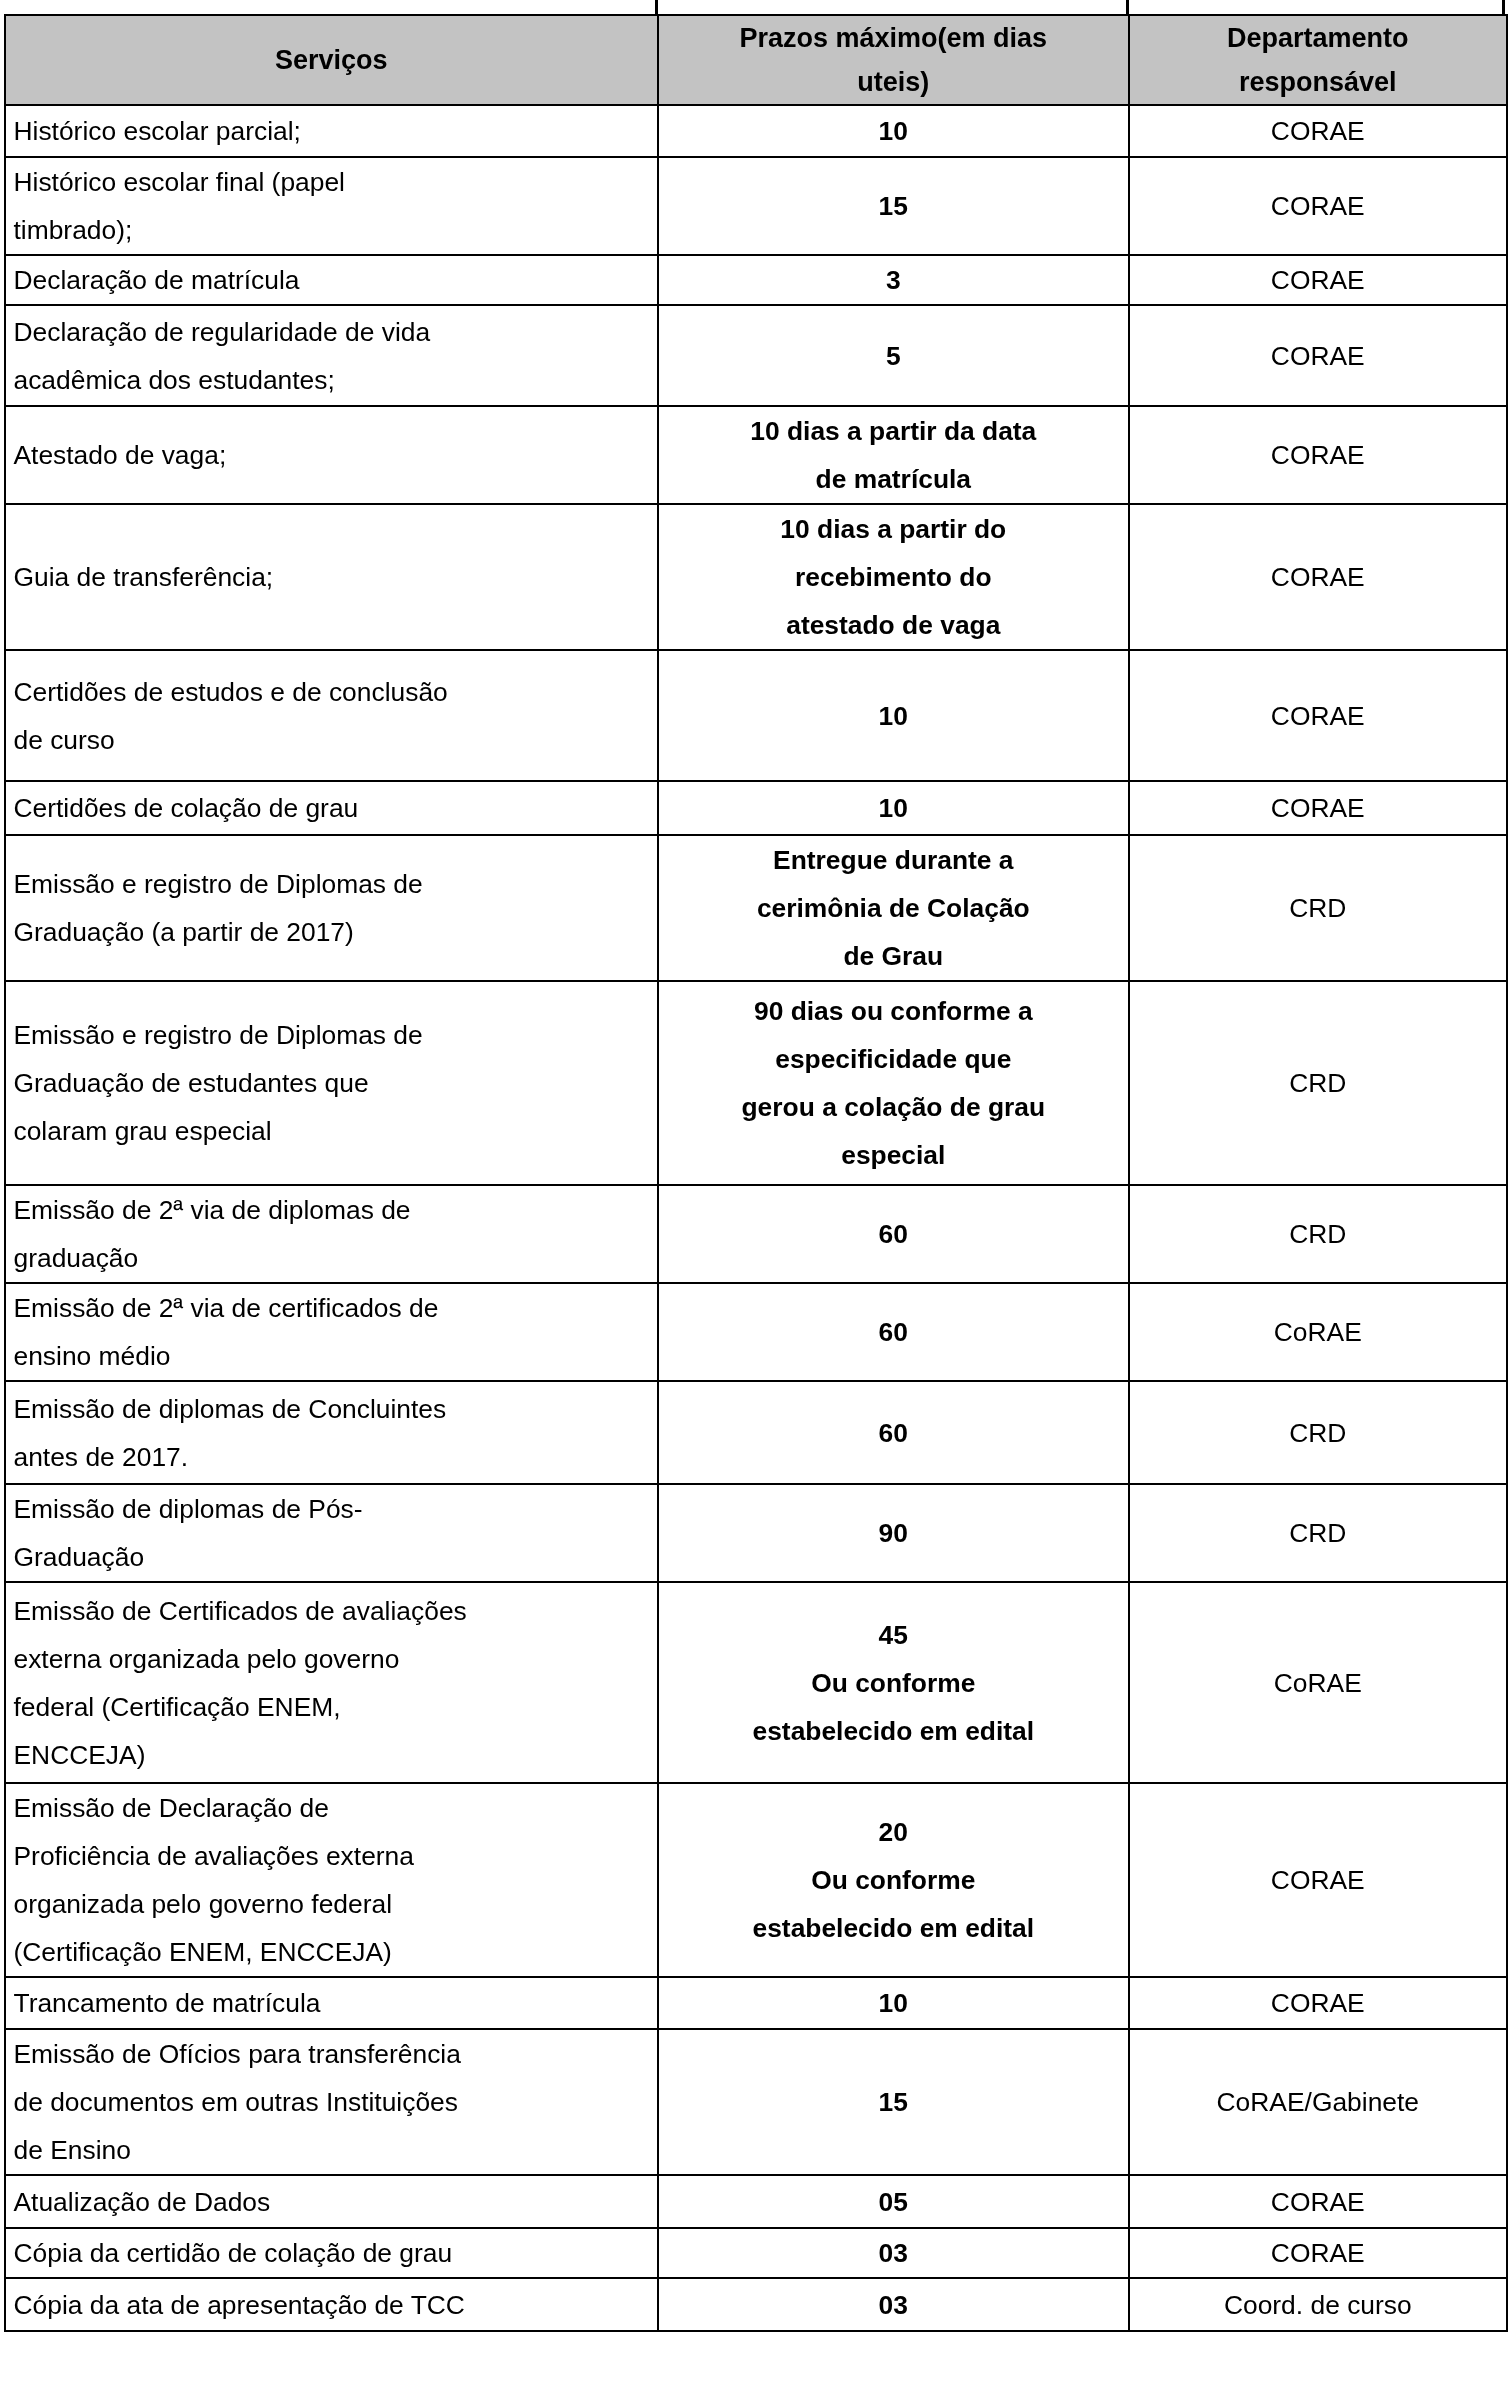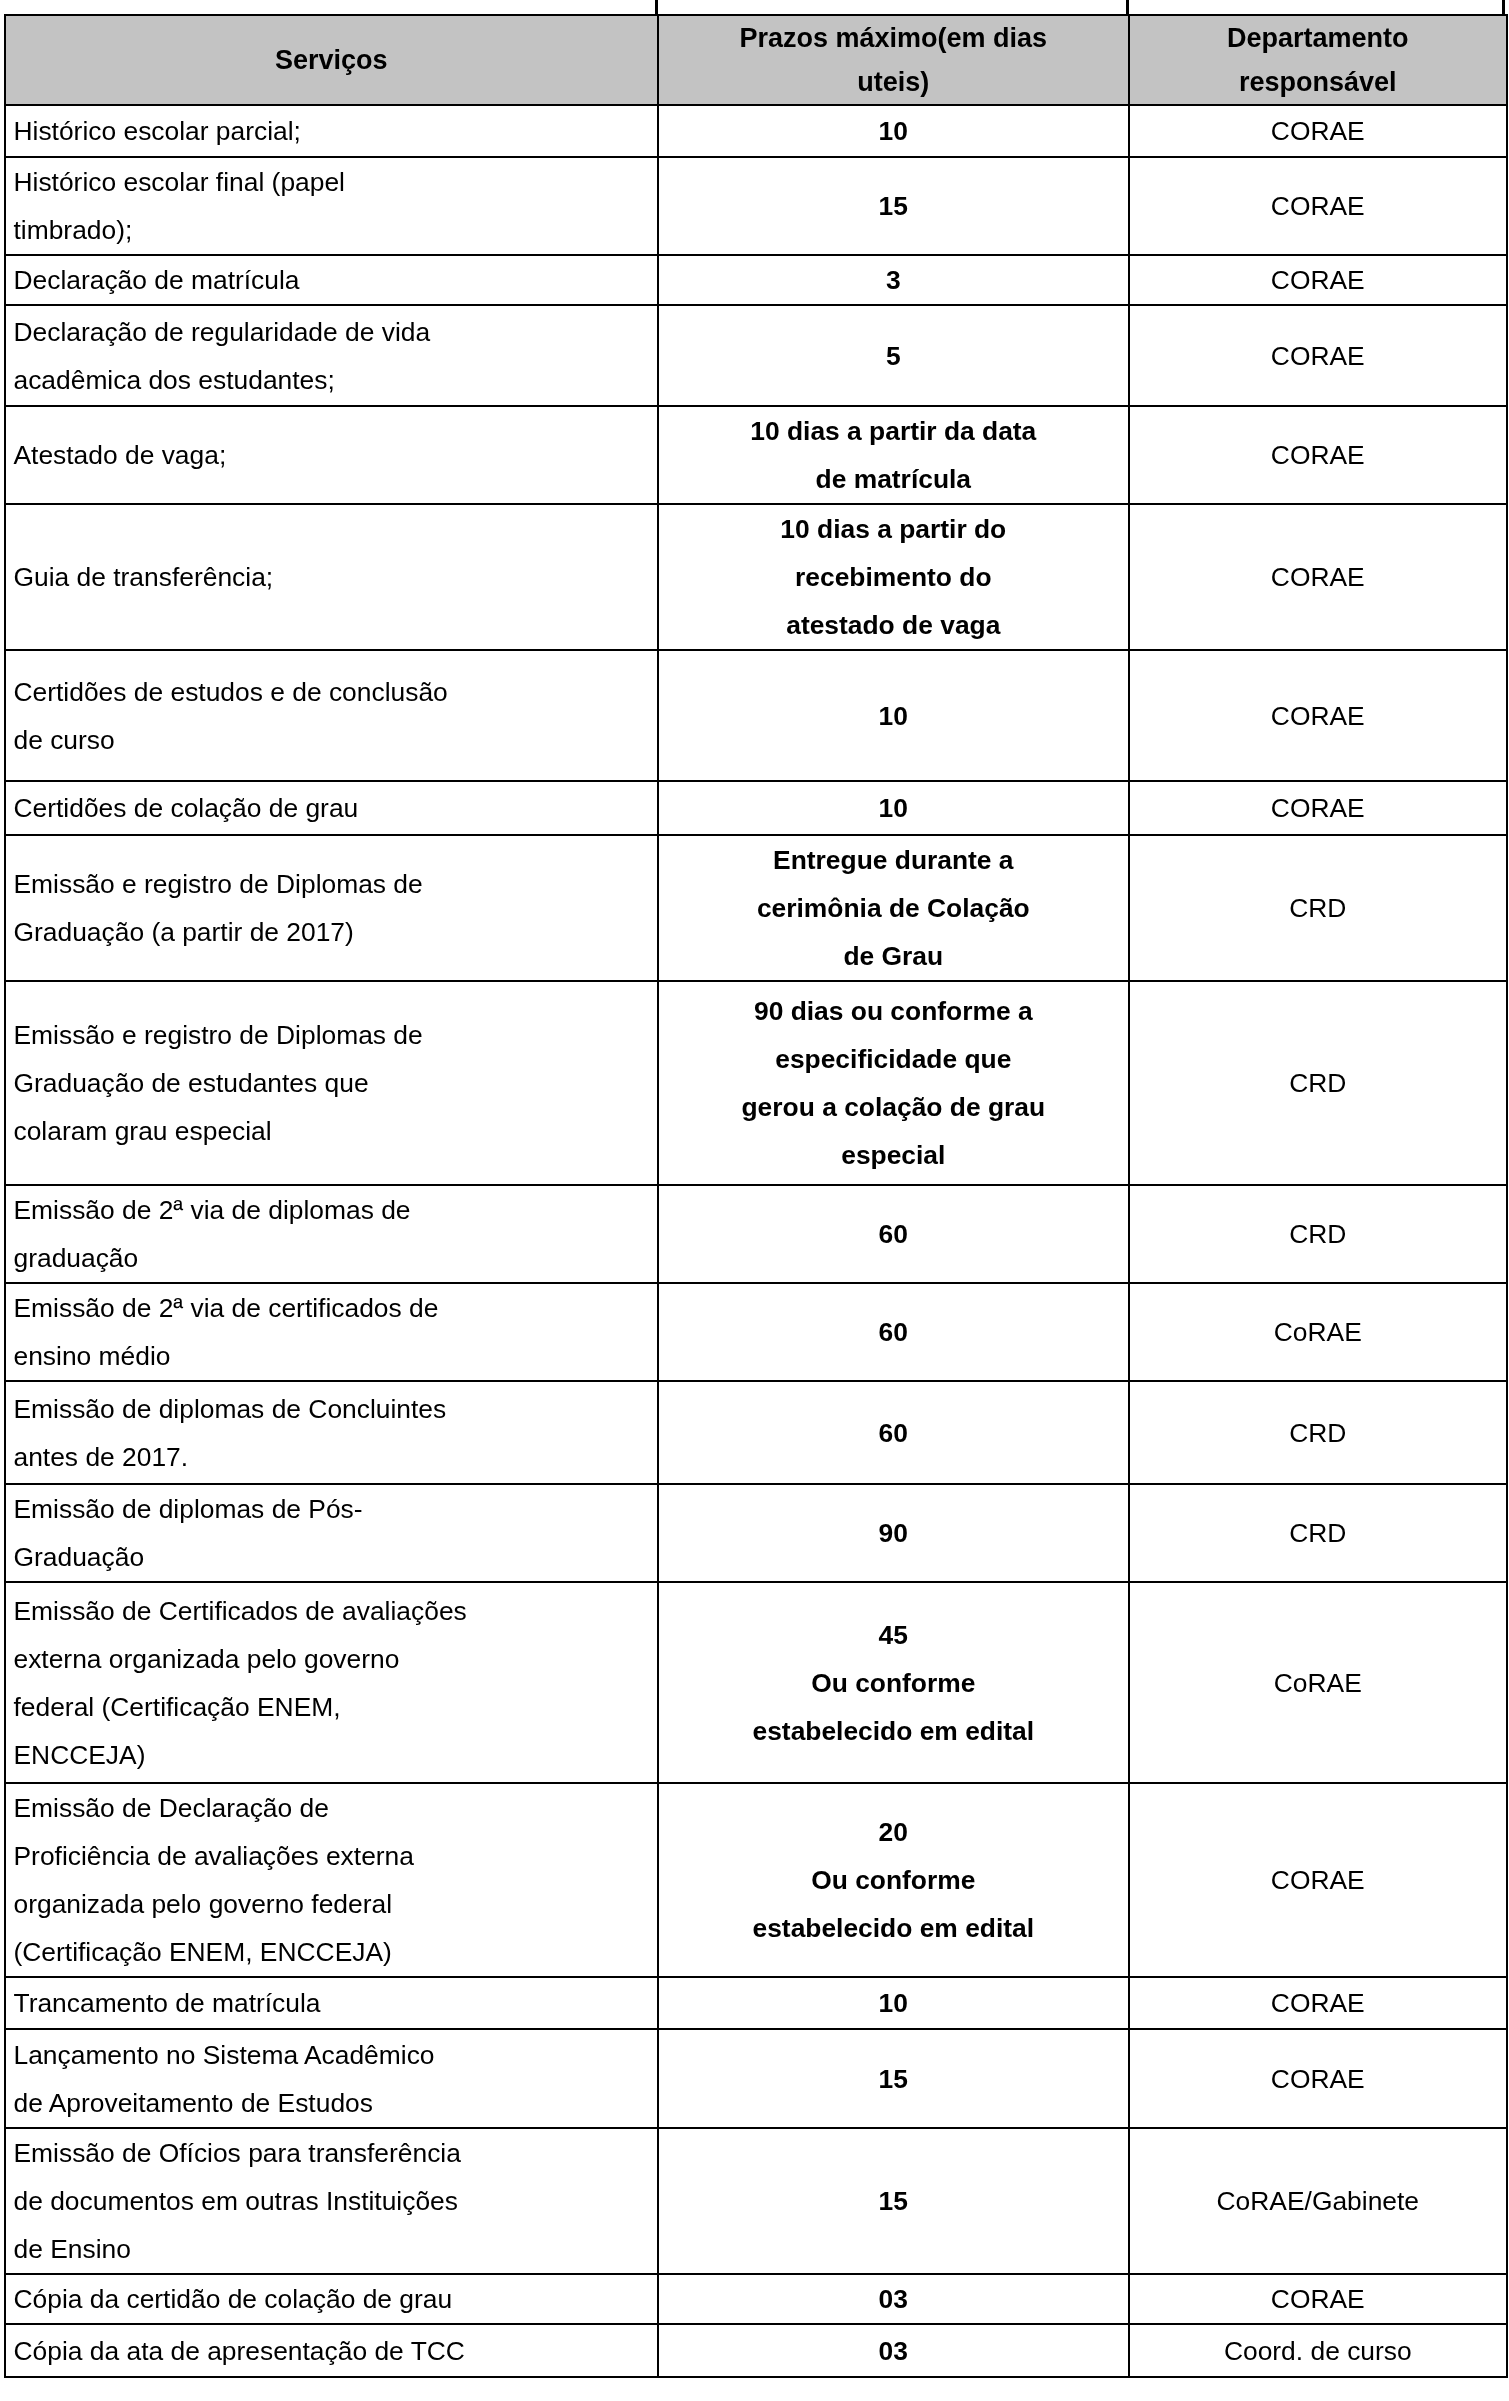--- a/index.html
+++ b/index.html
@@ -161,32 +161,31 @@
           <td class="cell-deadline">20
 Ou conforme
 estabelecido em edital</td>
           <td class="cell-department">CORAE</td>
         </tr>
         <tr style="height: 52px; margin-left: 21px;">
           <td class="cell-service">Trancamento de matrícula</td>
           <td class="cell-deadline">10</td>
           <td class="cell-department">CORAE</td>
         </tr>
-        <tr style="height: 99px;">
-          <td class="cell-service">Lançamento no Sistema Acadêmico
-de Aproveitamento de Estudos</td>
-          <td class="cell-deadline">15</td>
-          <td class="cell-department">CORAE</td>
-        </tr>
         <tr style="height: 143px;">
           <td class="cell-service">Emissão de Ofícios para transferência
 de documentos em outras Instituições
 de Ensino</td>
           <td class="cell-deadline">15</td>
           <td class="cell-department">CoRAE/Gabinete</td>
+        </tr>
+        <tr style="height: 53px;">
+          <td class="cell-service">Atualização de Dados</td>
+          <td class="cell-deadline">05</td>
+          <td class="cell-department">CORAE</td>
         </tr>
         <tr style="height: 48px;">
           <td class="cell-service">Cópia da certidão de colação de grau</td>
           <td class="cell-deadline">03</td>
           <td class="cell-department">CORAE</td>
         </tr>
         <tr style="height: 53px;">
           <td class="cell-service">Cópia da ata de apresentação de TCC</td>
           <td class="cell-deadline">03</td>
           <td class="cell-department">Coord. de curso</td>

